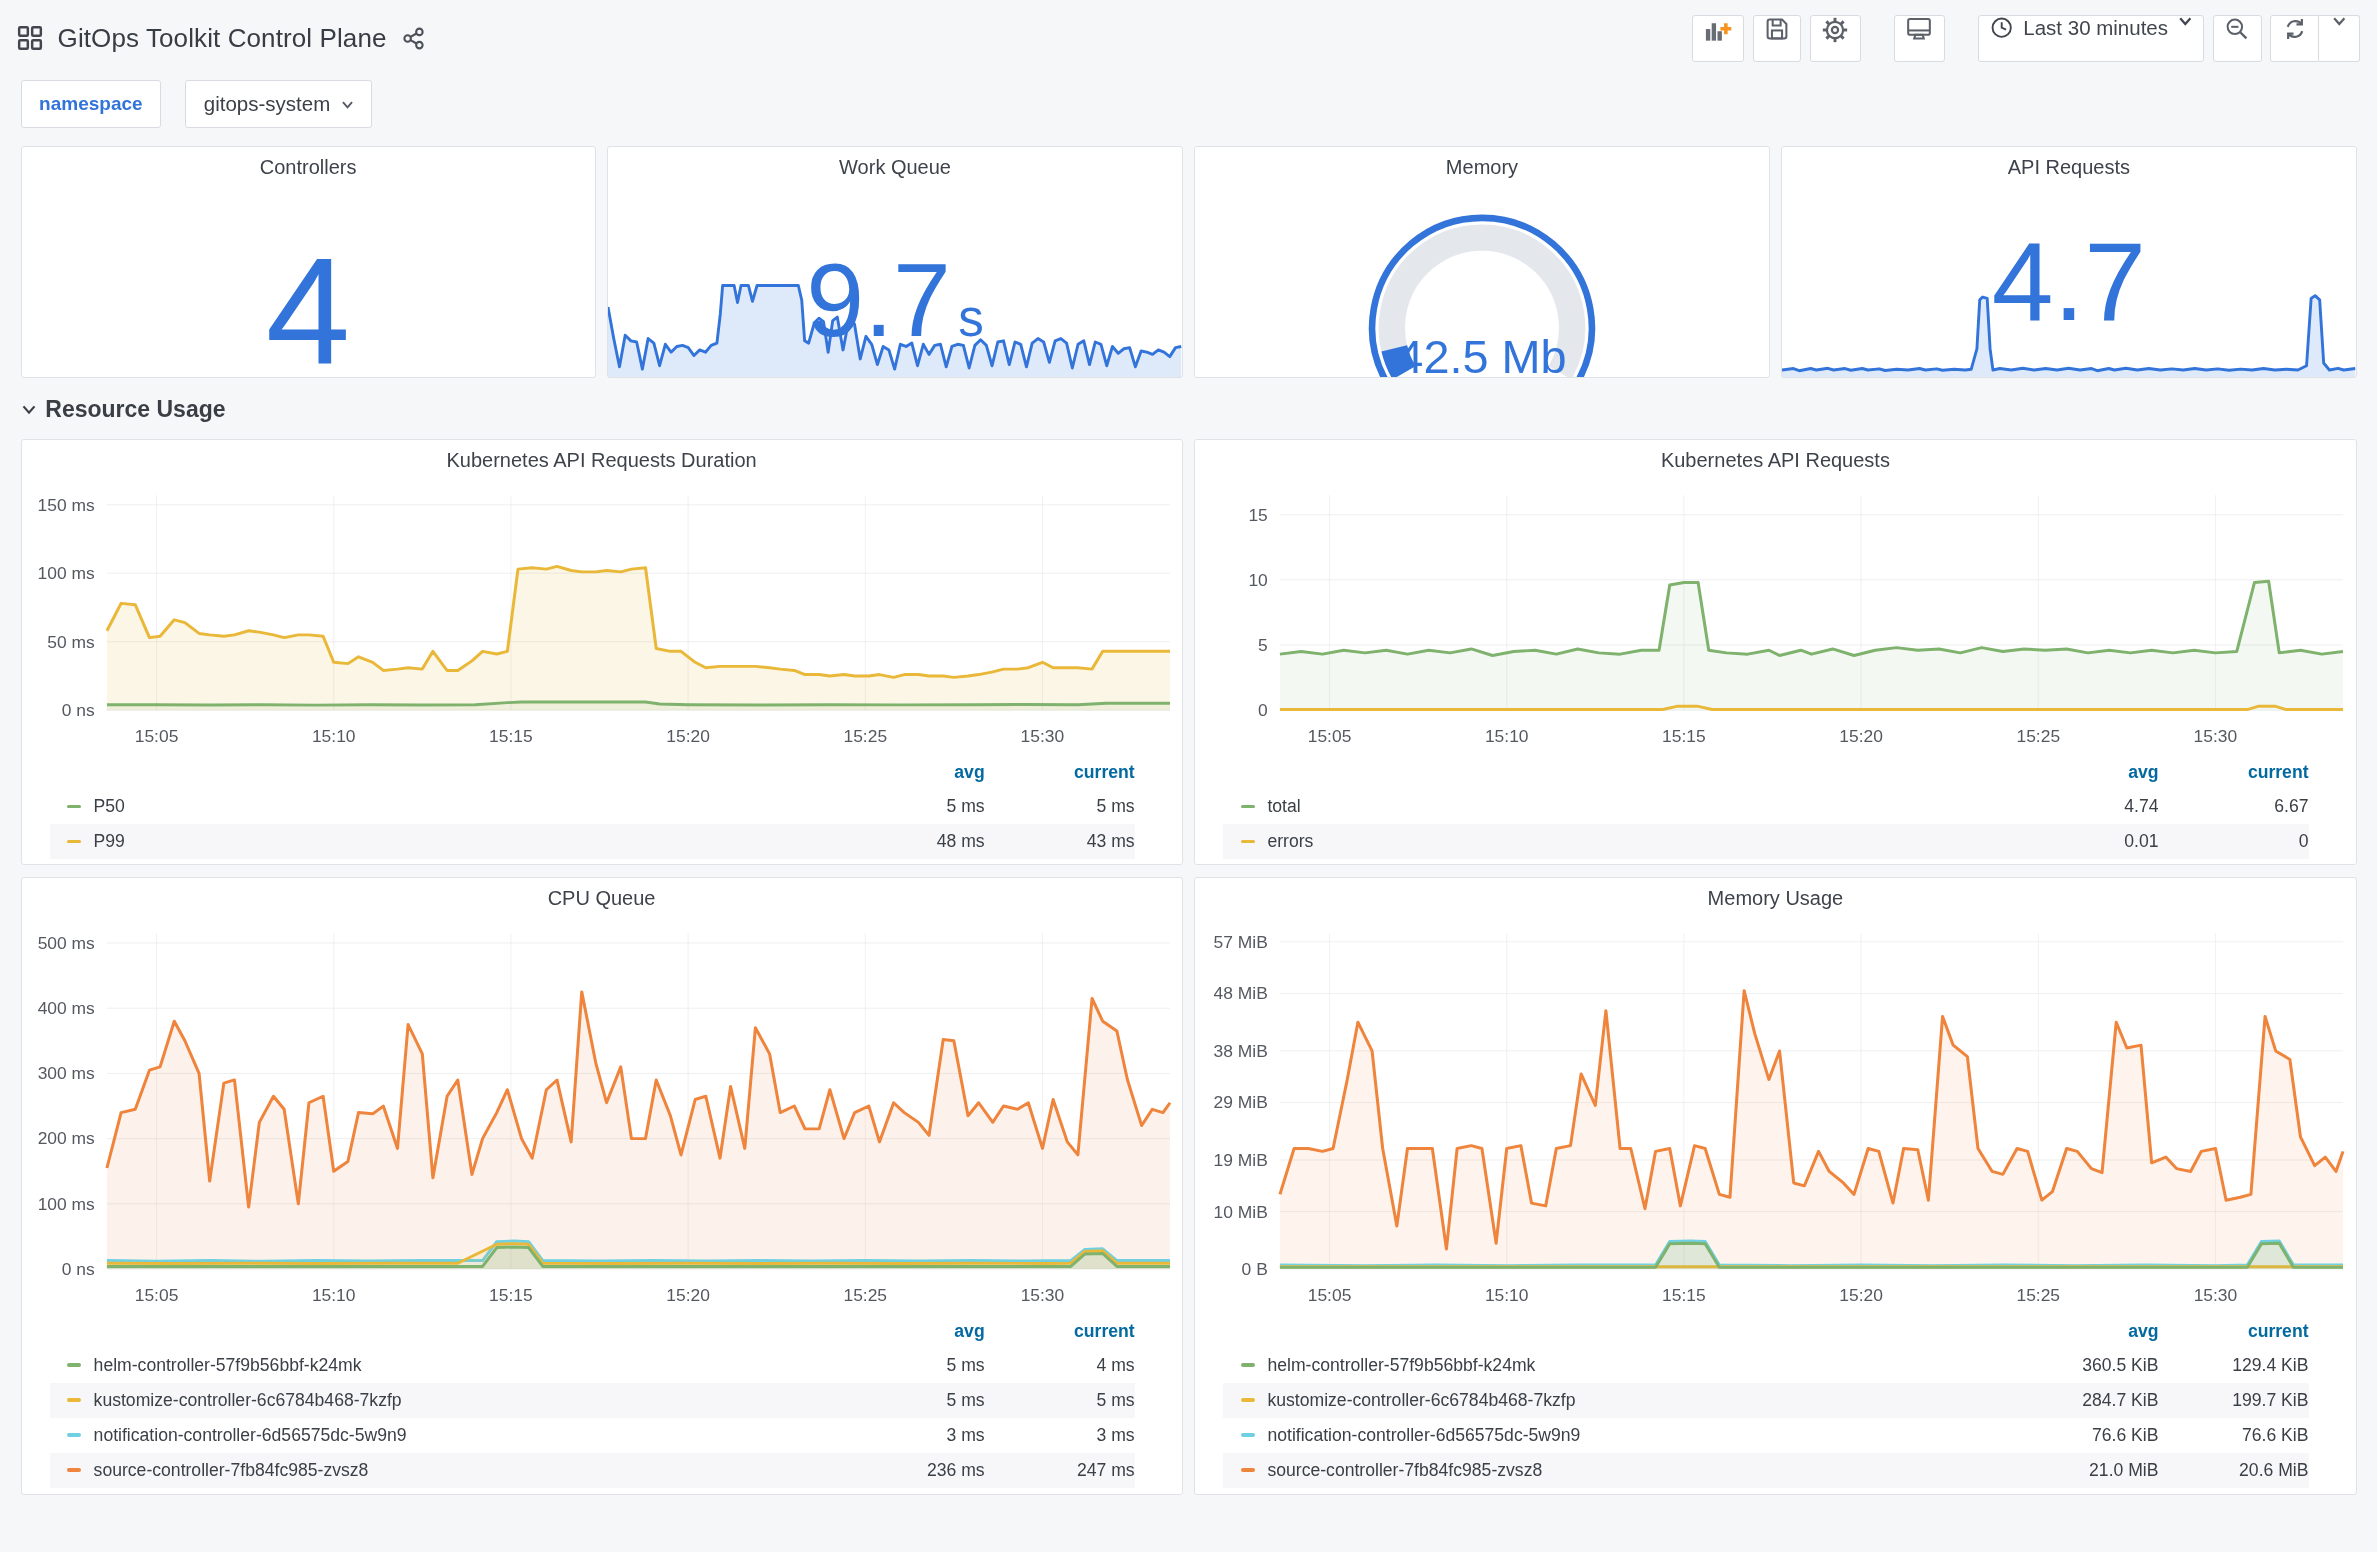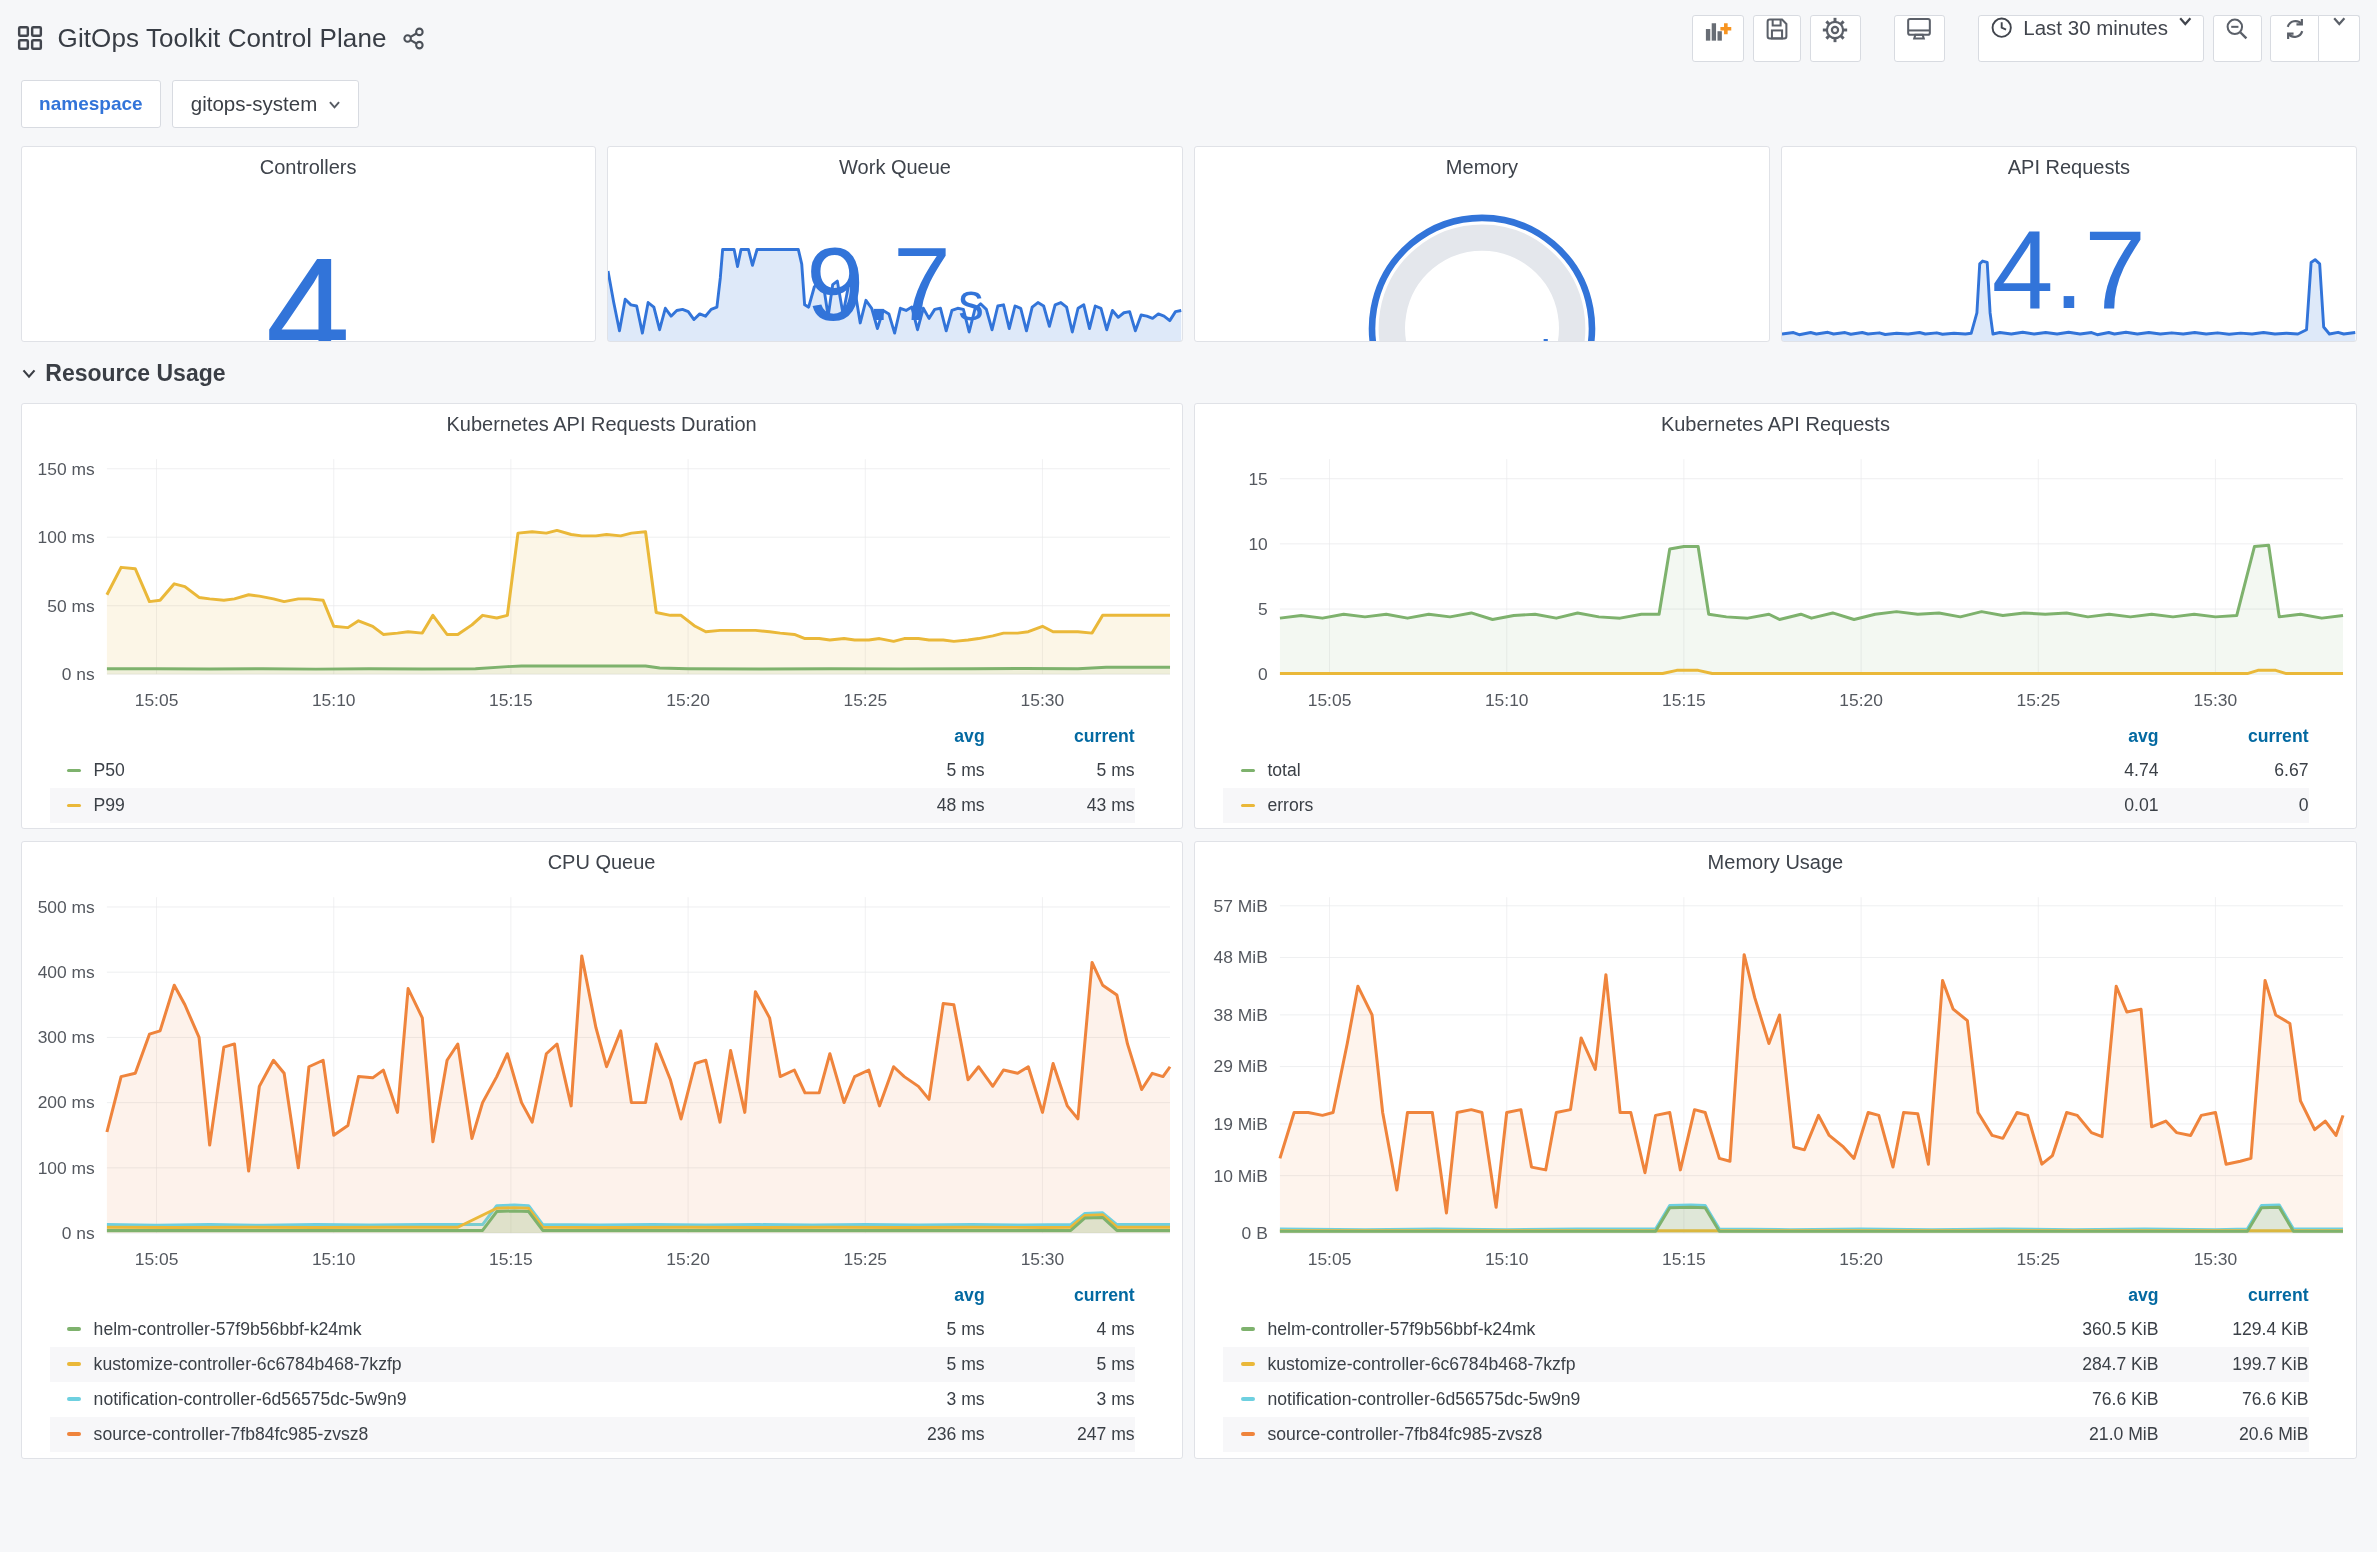--- a/index.html
+++ b/index.html
@@ -14,34 +14,34 @@
   .toolbar { margin-left:auto; display:flex; align-items:center; gap:8.8px; }
   .tbtn { height:47px; min-width:48px; background:#fff; border:0.7px solid #d8dbe1; border-radius:2.9px;
           display:flex; align-items:flex-start; justify-content:center; color:#5b6069; cursor:pointer; padding:0 10.3px; }
   .tgap { width:16px; }
   .time-btn { gap:10.3px; font-size:20.5px; color:#41454d; font-weight:500; }
   .split { display:flex; }
   .split .tbtn:first-child { border-radius:2.9px 0 0 2.9px; }
   .split .tbtn:last-child { border-radius:0 2.9px 2.9px 0; border-left:none; min-width:41px; }
 
   
-  .var-row { display:flex; align-items:center; gap:11px; margin:4.4px 20.5px 17.6px; }
+  .var-row { display:flex; align-items:center; gap:24px; margin:4.4px 20.5px 17.6px; }
   .var-chip { height:48px; background:#fff; border:0.7px solid #d8dbe1; border-radius:2.9px; display:flex; align-items:center; padding:0 17.6px; }
   .var-label { color:#3274d9; font-weight:700; font-size:19px; }
   .var-value { gap:10.3px; font-size:20.5px; color:#3b3f46; cursor:pointer; }
 
   
   .stat-grid { display:grid; grid-template-columns:repeat(4,1fr); gap:11.7px; margin:0 20.5px; }
   .grid2 { display:grid; grid-template-columns:1fr 1fr; gap:11.7px; margin:0 20.5px 11.7px; }
   .panel { background:#fff; border:0.7px solid #e0e2e7; border-radius:2.9px; position:relative; overflow:hidden; }
   .panel-title { height:42px; display:flex; align-items:center; justify-content:center;
                  font-size:20px; font-weight:500; color:#3e434b; cursor:pointer; }
 
   
-  .stat-panel { height:196px; }
+  .stat-panel { height:232px; }
   .stat-abs { position:absolute; left:0; right:0; text-align:center; }
   .big-num { color:#3274d9; font-weight:500; line-height:1; }
   .v-controllers { font-size:152px; }
   .v-wq { font-size:104px; }
   .v-api { font-size:111px; }
   .stat-unit { font-size:51px; color:#3274d9; font-weight:500; margin-left:7.3px; }
   .spark { position:absolute; left:0; right:0; bottom:0; width:100%; display:block; }
   .gauge-wrap { position:absolute; top:40px; left:0; right:0; display:flex; justify-content:center; }
   .gauge-value { font-size:64px; font-weight:500; fill:#3274d9; text-anchor:middle; }
 

